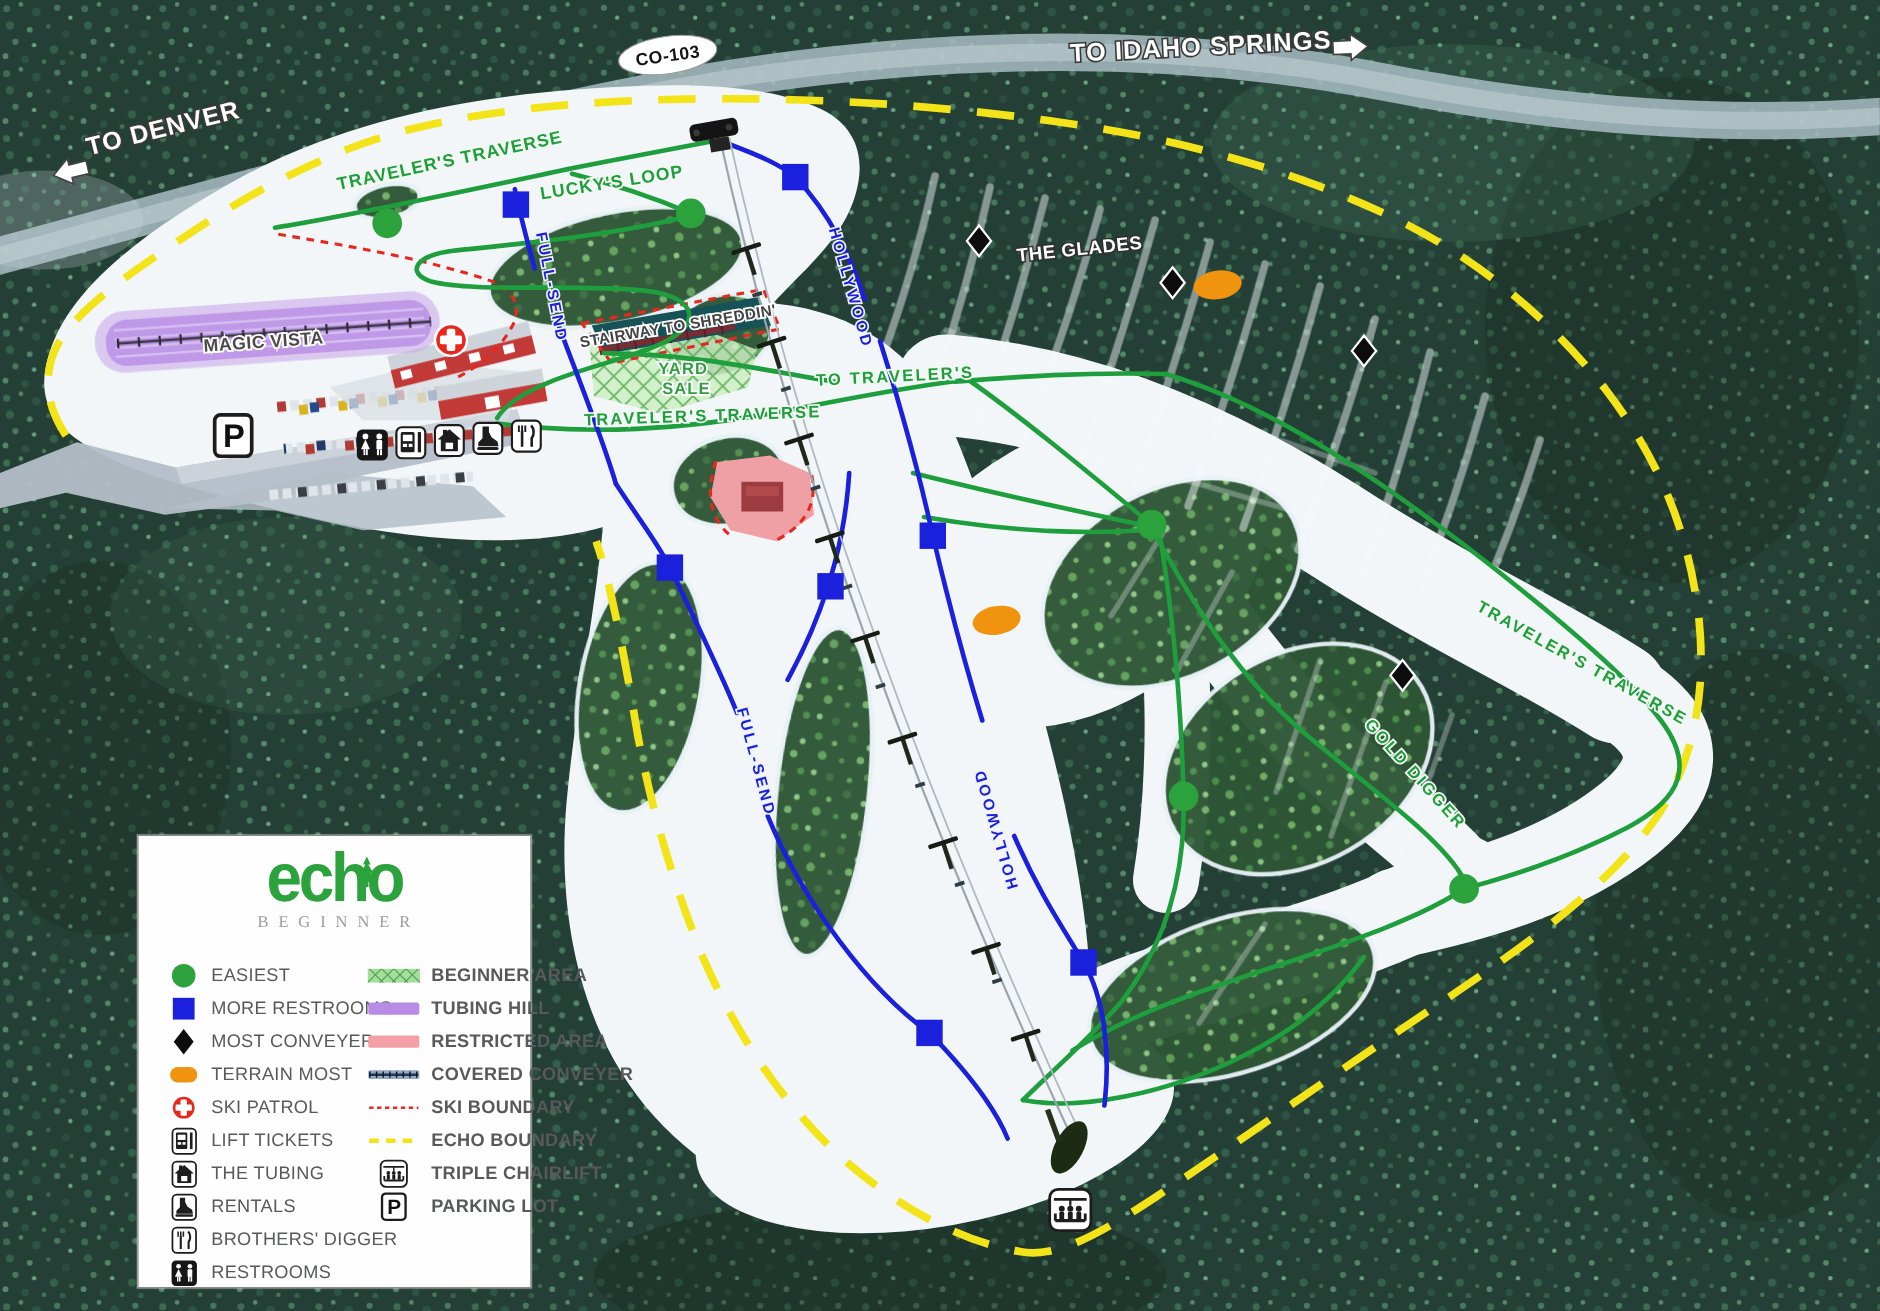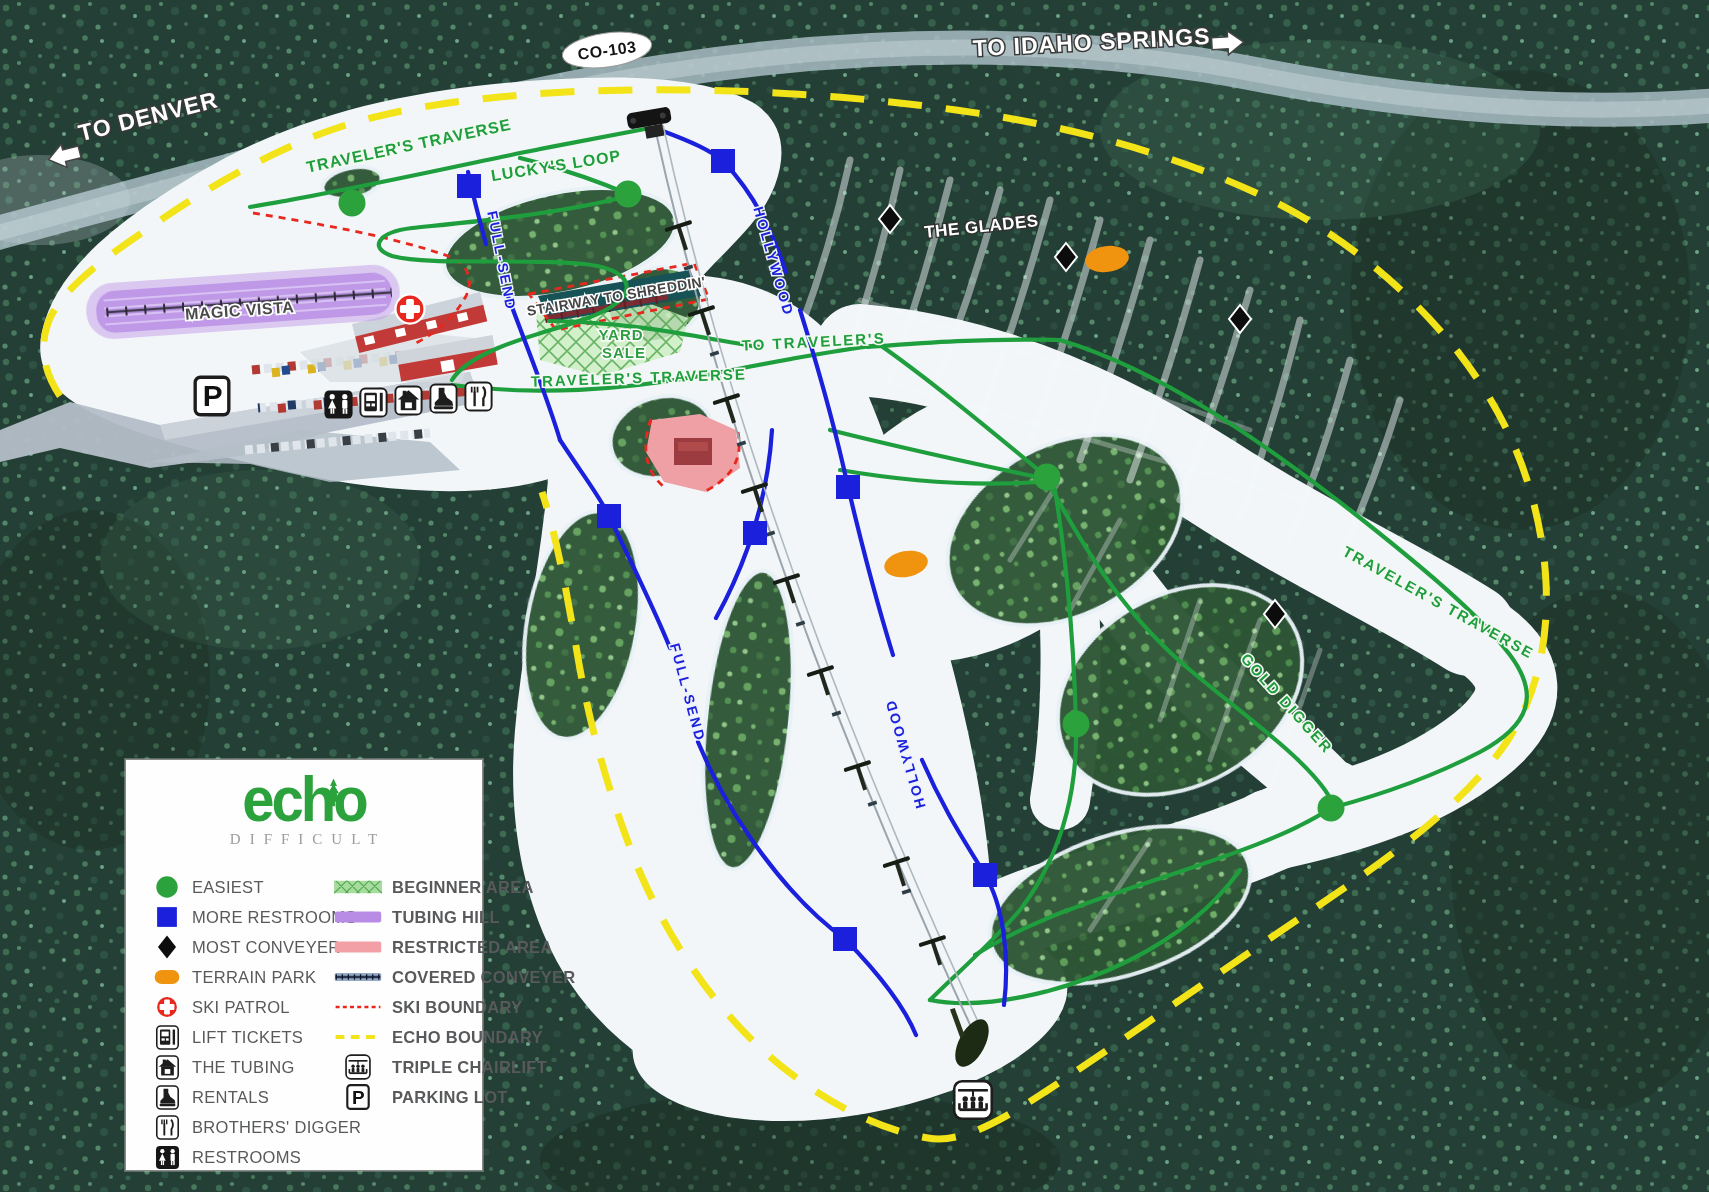--- a/index.html
+++ b/index.html
@@ -480,21 +480,21 @@
 </svg>
 
 <div class="legend">
   <div class="lg-logo">
     <div class="lg-word">
       <span>echo</span>
       <svg class="pine" viewBox="0 0 22 30" width="19" height="26">
         <path d="M11,0 L15,8 L12.5,8 L17.5,16 L14.5,16 L20,25 L12.7,25 L12.7,30 L9.3,30 L9.3,25 L2,25 L7.5,16 L4.5,16 L9.5,8 L7,8 Z" fill="#2ca23c"></path>
       </svg>
     </div>
-    <div class="lg-sub">DIFFICULT</div>
+    <div class="lg-sub">BEGINNER</div>
   </div>
 
   <div class="col col-left">
     <div class="item">
       <span class="ic">
             <svg viewBox="0 0 34 34" width="28" height="28">
               <use href="#sym-circle"></use>
             </svg>
           </span>
       <span class="lab">EASIEST</span>
@@ -514,21 +514,21 @@
             </svg>
           </span>
       <span class="lab">MOST CONVEYER</span>
     </div>
     <div class="item">
       <span class="ic">
             <svg viewBox="0 0 34 34" width="30" height="30">
               <use href="#sym-oval"></use>
             </svg>
           </span>
-      <span class="lab">TERRAIN PARK</span>
+      <span class="lab">TERRAIN MOST</span>
     </div>
     <div class="item">
       <span class="ic">
             <svg viewBox="0 0 34 34" width="28" height="28">
               <use href="#sym-cross"></use>
             </svg>
           </span>
       <span class="lab">SKI PATROL</span>
     </div>
     <div class="item">

